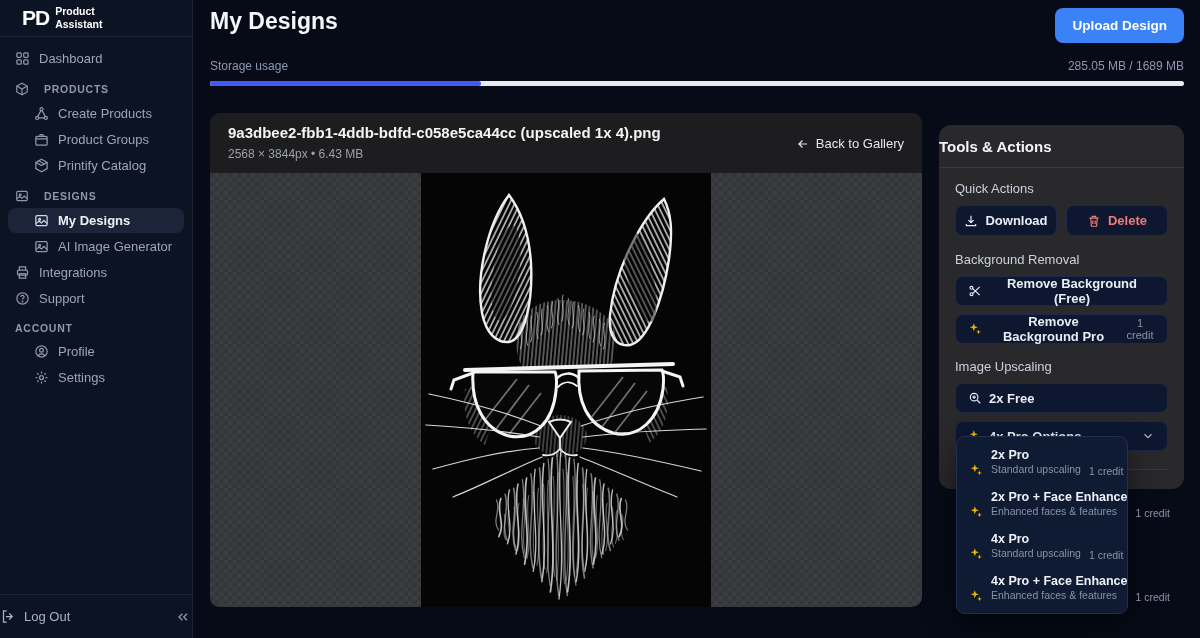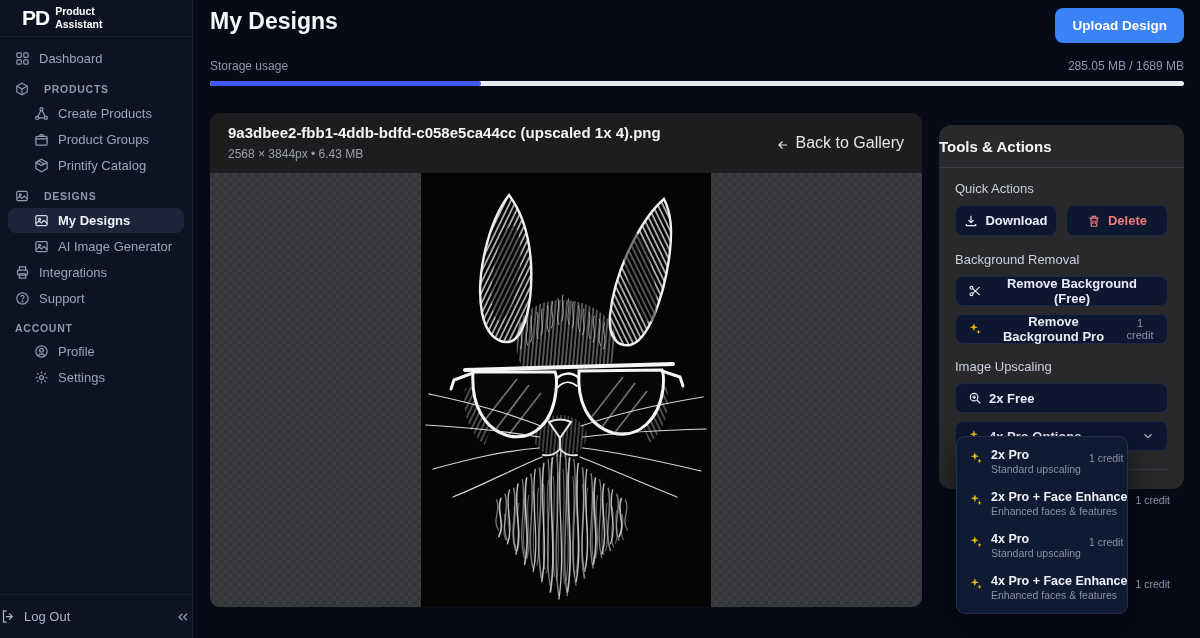--- a/index.html
+++ b/index.html
@@ -49,21 +49,21 @@
   .progress-track { height:5px; background:#e8eaef; border-radius:3px; overflow:hidden; }
   .progress-fill { height:100%; background:#3f5af7; border-radius:3px; }
 
   
   .viewer-card { position:absolute; left:17px; top:113px; width:712px; height:494px;
     border-radius:10px; overflow:hidden; background:#141414; }
   .viewer-header { height:60px; background:#1d1d1f; display:flex; align-items:center;
     justify-content:space-between; padding:0 18px; }
   .file-name { margin:0 0 3px; font-size:15px; font-weight:700; color:#f4f4f5; }
   .file-meta { font-size:12px; color:#9aa0ab; }
-  .back-link { display:flex; align-items:flex-end; gap:6px; font-size:16px; color:#e7e7ea; cursor:pointer; }
+  .back-link { display:flex; align-items:flex-end; gap:6px; font-size:13px; color:#e7e7ea; cursor:pointer; }
   .back-link .icon { width:14px; height:14px; }
   .viewer-body { height:434px; position:relative; display:flex; justify-content:center;
     background-color:#333538;
     background-image:
       linear-gradient(45deg,#3b3d40 25%,transparent 25%,transparent 75%,#3b3d40 75%),
       linear-gradient(45deg,#3b3d40 25%,transparent 25%,transparent 75%,#3b3d40 75%);
     background-size:9px 9px; background-position:0 0,4.5px 4.5px; }
   .artwork { width:290px; height:434px; background:#050505; }
   .artwork svg { width:100%; height:100%; display:block; }
 
@@ -86,21 +86,21 @@
   .tool-btn .chev { margin-left:auto; width:14px; height:14px; color:#aeb6c4; }
   .danger { color:#f07b7b; }
   .sparkle { color:#eab308; }
   .section-gap { margin-top:15px; }
   .panel-divider { border-top:1px solid #3a3a3e; margin-top:18px; }
 
   
   .upscale-menu { position:absolute; left:763px; top:436px; width:172px; z-index:20;
     background:#0f1a33; border:1px solid #22304f; border-radius:9px; padding:4px;
     box-shadow:0 14px 30px rgba(0,0,0,.55); }
-  .menu-item { display:flex; align-items:flex-start; gap:8px; padding:6px 8px; border-radius:6px; cursor:pointer; }
+  .menu-item { display:flex; align-items:flex-end; gap:8px; padding:6px 8px; border-radius:6px; cursor:pointer; }
   .menu-item .icon { width:14px; height:14px; margin-top:4px; }
   .menu-text { display:flex; flex-direction:column; }
   .menu-title { font-size:12.5px; font-weight:600; color:#eef1f7; line-height:1.3; white-space:nowrap; }
   .menu-sub { font-size:10.5px; color:#8a93a6; line-height:1.3; white-space:nowrap; }
   .menu-credit { margin-left:auto; font-size:10.5px; color:#8a93a6; padding-top:5px; white-space:nowrap; }
 </style>
 </head>
 <body>
 
 <aside class="sidebar">

